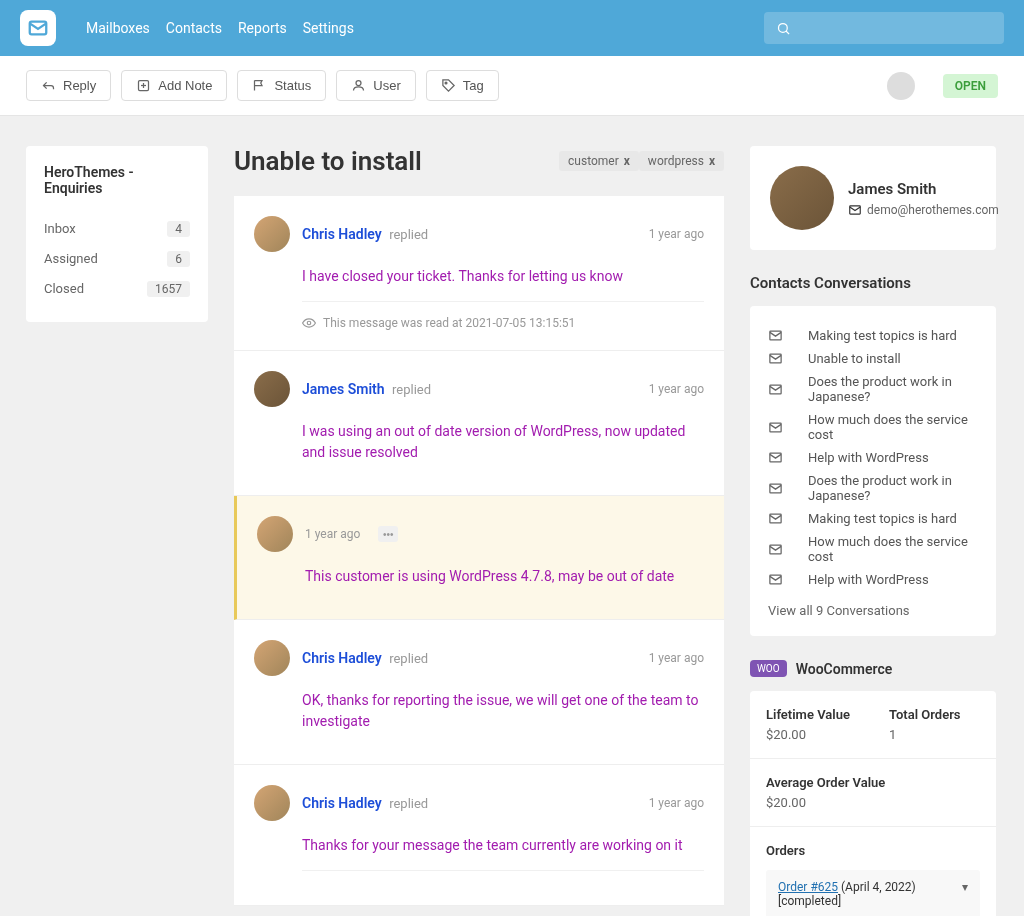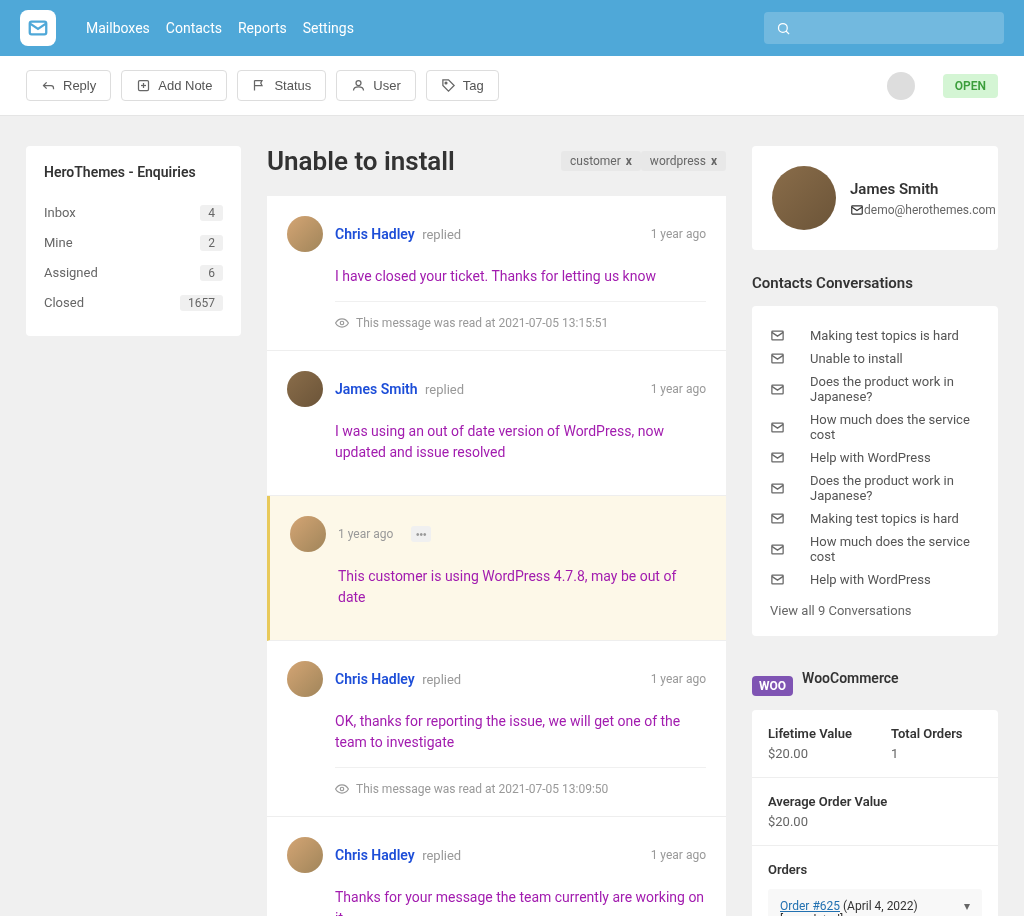--- a/index.html
+++ b/index.html
@@ -13,21 +13,21 @@
     
     .toolbar { background: #fff; padding: 14px 26px; display: flex; gap: 10px; align-items: center; border-bottom: 1px solid #e5e5e5; }
     .toolbar-btn { background: #fff; border: 1px solid #ddd; border-radius: 4px; padding: 7px 14px; display: flex; align-items: center; gap: 7px; cursor: pointer; color: #555; font-size: 13px; }
     .toolbar-btn svg { width: 15px; height: 15px; }
     .toolbar-right { margin-left: auto; display: flex; align-items: center; gap: 28px; }
     .avatar-sm { width: 28px; height: 28px; border-radius: 50%; background: #ddd; }
     .status-open { background: #d4f5d4; color: #3a9d3a; padding: 5px 12px; border-radius: 4px; font-size: 12px; font-weight: 600; }
     
     .main-layout { display: flex; padding: 30px 26px; gap: 26px; }
     
-    .sidebar { width: 215px; background: #fff; border-radius: 4px; padding: 18px; height: fit-content; }
+    .sidebar { width: 182px; background: #fff; border-radius: 4px; padding: 18px; height: fit-content; }
     .sidebar-title { font-weight: 600; font-size: 14px; margin-bottom: 18px; color: #333; }
     .sidebar-item { display: flex; justify-content: space-between; padding: 7px 0; color: #666; cursor: pointer; font-size: 13px; }
     .sidebar-count { background: #f0f0f0; padding: 1px 8px; border-radius: 3px; font-size: 12px; }
     
     .content { flex: 1; max-width: 490px; }
     .ticket-header { display: flex; align-items: center; margin-bottom: 20px; }
     .ticket-title { font-size: 26px; font-weight: 600; color: #333; }
     .ticket-tags { margin-left: auto; display: flex; }
     .tag { background: #e8e8e8; padding: 3px 9px; border-radius: 3px; font-size: 12px; color: #666; display: flex; align-items: center; gap: 5px; }
     .tag-x { font-weight: 700; cursor: pointer; }
@@ -43,30 +43,30 @@
     .message-action.note-action { color: #c9a227; }
     .message-time { color: #999; font-size: 12px; }
     .message-body { color: #a21caf; line-height: 1.5; margin-left: 48px; margin-bottom: 12px; }
     .message-read { margin-left: 48px; margin-top: 14px; padding-top: 14px; border-top: 1px solid #f0f0f0; color: #999; font-size: 12px; display: flex; align-items: center; gap: 7px; }
     .more-btn { background: #f0f0f0; border: none; width: 20px; height: 16px; border-radius: 3px; cursor: pointer; color: #999; font-size: 10px; margin-left: 6px; }
     
     .right-panel { width: 246px; }
     .customer-card { background: #fff; border-radius: 4px; padding: 20px; display: flex; align-items: center; gap: 14px; margin-bottom: 24px; }
     .avatar-lg { width: 64px; height: 64px; border-radius: 50%; background: linear-gradient(135deg, #8a6d4a, #6b5438); flex-shrink: 0; }
     .customer-name { font-weight: 600; font-size: 15px; margin-bottom: 5px; }
-    .customer-email { color: #666; font-size: 12px; display: flex; align-items: center; }
+    .customer-email { color: #666; font-size: 12px; display: flex; align-items: center; gap: 5px; }
     
     .section-heading { font-weight: 600; margin-bottom: 14px; color: #333; font-size: 15px; }
     .prev-conv-card { background: #fff; border-radius: 4px; padding: 18px; margin-bottom: 24px; }
     .conv-item { display: flex; align-items: center; gap: 25px; padding: 4px 0; color: #555; cursor: pointer; font-size: 13px; }
     .conv-item svg { flex-shrink: 0; }
     .view-all { color: #666; font-size: 13px; margin-top: 12px; cursor: pointer; }
     
     .woo-header { display: flex; align-items: center; gap: 9px; margin-bottom: 14px; }
-    .woo-badge { background: #7f54b3; color: #fff; padding: 3px 7px; border-radius: 4px; font-size: 12px; font-weight: 700; margin-top: 16px; }
+    .woo-badge { background: #7f54b3; color: #fff; padding: 3px 7px; border-radius: 4px; font-size: 10px; font-weight: 400; }
     .woo-title { font-weight: 600; color: #333; }
     .woo-card { background: #fff; border-radius: 4px; }
     .woo-row { display: flex; border-bottom: 1px solid #eee; }
     .woo-cell { flex: 1; padding: 16px; }
     .woo-label { font-weight: 600; font-size: 13px; margin-bottom: 5px; }
     .woo-value { color: #666; font-size: 13px; }
     .orders-section { padding: 16px; }
     .orders-label { font-weight: 600; font-size: 13px; margin-bottom: 12px; }
     .order-item { background: #f8f8f8; padding: 10px 12px; border-radius: 3px; font-size: 12px; display: flex; align-items: flex-start; }
     .order-link { color: #2271b1; text-decoration: underline; }
@@ -140,24 +140,20 @@
 
 <div class="main-layout">
 
   <div class="sidebar">
     <div class="sidebar-title">HeroThemes - Enquiries</div>
     <div class="sidebar-item">
       <span>Inbox</span>
       <span class="sidebar-count">4</span>
     </div>
     <div class="sidebar-item">
-      <span>Mine</span>
-      <span class="sidebar-count">2</span>
-    </div>
-    <div class="sidebar-item">
       <span>Assigned</span>
       <span class="sidebar-count">6</span>
     </div>
     <div class="sidebar-item">
       <span>Closed</span>
       <span class="sidebar-count">1657</span>
     </div>
   </div>
 
   <div class="content">
@@ -221,27 +217,20 @@
     <div class="message-header">
       <div class="avatar"></div>
       <div class="message-meta">
         <span class="message-author">Chris Hadley</span>
         <span class="message-action">replied</span>
       </div>
       <span class="message-time">1 year ago</span>
 
     </div>
     <div class="message-body">OK, thanks for reporting the issue, we will get one of the team to investigate</div>
-    <div class="message-read">
-            <svg width="14" height="14" viewBox="0 0 24 24" fill="none" stroke="#999" stroke-width="2">
-              <path d="M1,12 C1,12 5,5 12,5 C19,5 23,12 23,12 C23,12 19,19 12,19 C5,19 1,12 1,12 Z"></path>
-              <circle cx="12" cy="12" r="3"></circle>
-            </svg>
-            <span>This message was read at 2021-07-05 13:09:50</span>
-          </div>
   </div>
         <div class="message">
     <div class="message-header">
       <div class="avatar"></div>
       <div class="message-meta">
         <span class="message-author">Chris Hadley</span>
         <span class="message-action">replied</span>
       </div>
       <span class="message-time">1 year ago</span>
 

